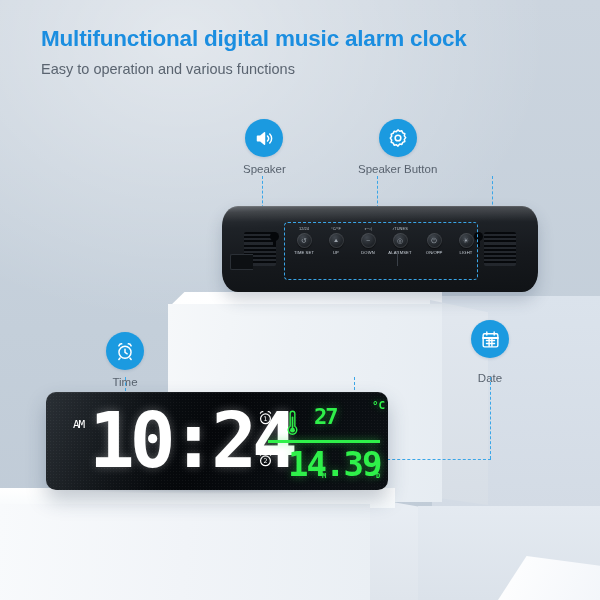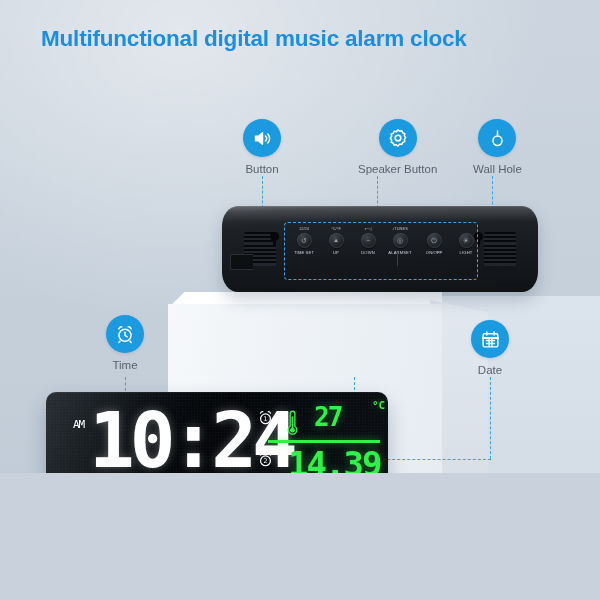--- a/index.html
+++ b/index.html
@@ -2,21 +2,21 @@
 <html><head>
 <meta charset="utf-8">
 <style>
   html,body{margin:0;padding:0;}
   body{
     width:600px;height:600px;overflow:hidden;
     font-family:"Liberation Sans", sans-serif;
     background:#c9d2dc;
   }
   #stage{
-    position:relative;width:600px;height:473px;overflow:hidden;
+    position:relative;width:600px;height:600px;overflow:hidden;
     background:
       linear-gradient(160deg,#ccd5de 0%,#c6d0da 38%,#c1ccd7 60%,#cdd6df 100%);
   }
 
   
   .wall{
     position:absolute;left:0;top:0;width:600px;height:600px;
     background:linear-gradient(180deg,#ccd5df 0%,#c4cfda 55%,#bfcad6 100%);
   }
   .wall-soft{
@@ -174,21 +174,21 @@
     font-family:"DejaVu Sans Mono",monospace;
     font-size:76px;font-weight:bold;color:#ffffff;
     letter-spacing:-5px;line-height:86px;
     text-shadow:0 0 10px rgba(255,255,255,.30);
   }
   .alarmicon{position:absolute;color:#ffffff;}
   .thermo{position:absolute;left:238px;top:16px;}
   .temp{
     position:absolute;left:268px;top:6px;
     font-family:"DejaVu Sans Mono",monospace;
-    font-size:26px;font-weight:bold;color:#2ff14a;
+    font-size:22px;font-weight:bold;color:#2ff14a;
     letter-spacing:-2px;line-height:38px;
     text-shadow:0 0 9px rgba(47,241,74,.45);
   }
   .tunit{
     position:absolute;left:326px;top:7px;
     font-family:"DejaVu Sans Mono",monospace;
     font-size:11px;font-weight:bold;color:#2ff14a;
     text-shadow:0 0 6px rgba(47,241,74,.45);
   }
   .greenbar{
@@ -225,51 +225,43 @@
   <div class="block-right"></div>
   <div class="block-body"></div>
 
   <div class="plinth-far"></div>
   <div class="plinth-side"></div>
   <div class="plinth-top"></div>
   <div class="plinth-body"></div>
   <div class="wedge"></div>
 
   <div class="title">Multifunctional digital music alarm clock</div>
+  <div class="subtitle">Easy to operation and various functions</div>
 
   <div class="badge" style="left:243px;top:119px;">
     <div class="circle">
       <svg width="21" height="21" viewBox="0 0 24 24" fill="none" stroke="#fff" stroke-width="1.7" stroke-linecap="round" stroke-linejoin="round">
         <path d="M4 9.5h3.2L12 5.4v13.2L7.2 14.5H4z" fill="#fff" stroke="#fff"></path>
         <path d="M15.4 9.2a4 4 0 0 1 0 5.6"></path>
         <path d="M18 6.8a7.4 7.4 0 0 1 0 10.4"></path>
       </svg>
     </div>
-    <div class="cap">Button</div>
+    <div class="cap">Speaker</div>
   </div>
 
   <div class="badge" style="left:358px;top:119px;">
     <div class="circle">
       <svg width="22" height="22" viewBox="0 0 24 24" fill="none" stroke="#fff" stroke-width="1.7" stroke-linecap="round" stroke-linejoin="round">
         <path d="M12 3.2l1.9 1.5 2.3-.5 1 2.2 2.2 1-.5 2.3 1.5 1.9-1.5 1.9.5 2.3-2.2 1-1 2.2-2.3-.5L12 20.8l-1.9-1.5-2.3.5-1-2.2-2.2-1 .5-2.3L3.6 12l1.5-1.9-.5-2.3 2.2-1 1-2.2 2.3.5z"></path>
         <circle cx="12" cy="12" r="3.1"></circle>
       </svg>
     </div>
     <div class="cap">Speaker Button</div>
   </div>
 
-  <div class="badge" style="left:473px;top:119px;">
-    <div class="circle">
-      <svg width="21" height="21" viewBox="0 0 24 24" fill="none" stroke="#fff" stroke-width="1.7" stroke-linecap="round" stroke-linejoin="round">
-        <path d="M12 3.5v5.2"></path>
-        <ellipse cx="12" cy="14.6" rx="5.1" ry="5.5"></ellipse>
-      </svg>
-    </div>
-    <div class="cap">Wall Hole</div>
-  </div>
 
   <div class="dashv" style="left:262px;top:176px;height:42px;"></div>
   <div class="dashv" style="left:377px;top:176px;height:47px;"></div>
   <div class="dashv" style="left:492px;top:176px;height:49px;"></div>
 
   <div class="device">
     <div class="dev-gloss"></div>
     <div class="grille" style="left:22px;top:26px;"></div>
     <div class="grille" style="left:262px;top:26px;"></div>
     <div class="keyhole" style="left:48px;top:26px;"></div>
@@ -306,35 +298,35 @@
       <div class="btn" style="left:162px;top:0px;">
         <div class="sym"></div>
         <div class="knob">☀</div>
         <div class="lbl">LIGHT</div>
       </div>
       <div class="divline"></div>
       <div class="sym-reset">reset</div>
     </div>
   </div>
 
-  <div class="badge" style="left:106px;top:315px;">
+  <div class="badge" style="left:106px;top:332px;">
     <div class="circle">
       <svg width="22" height="22" viewBox="0 0 24 24" fill="none" stroke="#fff" stroke-width="1.6" stroke-linecap="round" stroke-linejoin="round">
         <circle cx="12" cy="13.4" r="6.6"></circle>
         <path d="M12 10v3.6l2.4 1.5"></path>
         <path d="M5.3 6.4c.6-1.4 1.9-2.3 3.1-2.2"></path>
         <path d="M18.7 6.4c-.6-1.4-1.9-2.3-3.1-2.2"></path>
         <path d="M6.6 19.6l-1.3 1.6M17.4 19.6l1.3 1.6"></path>
       </svg>
     </div>
     <div class="cap">Time</div>
   </div>
 
 
-  <div class="badge" style="left:471px;top:320px;">
+  <div class="badge" style="left:471px;top:320px;gap:8px;">
     <div class="circle">
       <svg width="21" height="21" viewBox="0 0 24 24" fill="none" stroke="#fff" stroke-width="1.6" stroke-linecap="round" stroke-linejoin="round">
         <rect x="3.6" y="5.4" width="16.8" height="15" rx="1.6"></rect>
         <path d="M3.6 10.2h16.8" stroke-width="2.4"></path>
         <path d="M7.8 3.4v3.4M16.2 3.4v3.4"></path>
         <path d="M7.4 13.2h9.2M7.4 16.6h9.2M10.4 10.6v9M13.6 10.6v9"></path>
       </svg>
     </div>
     <div class="cap">Date</div>
   </div>

